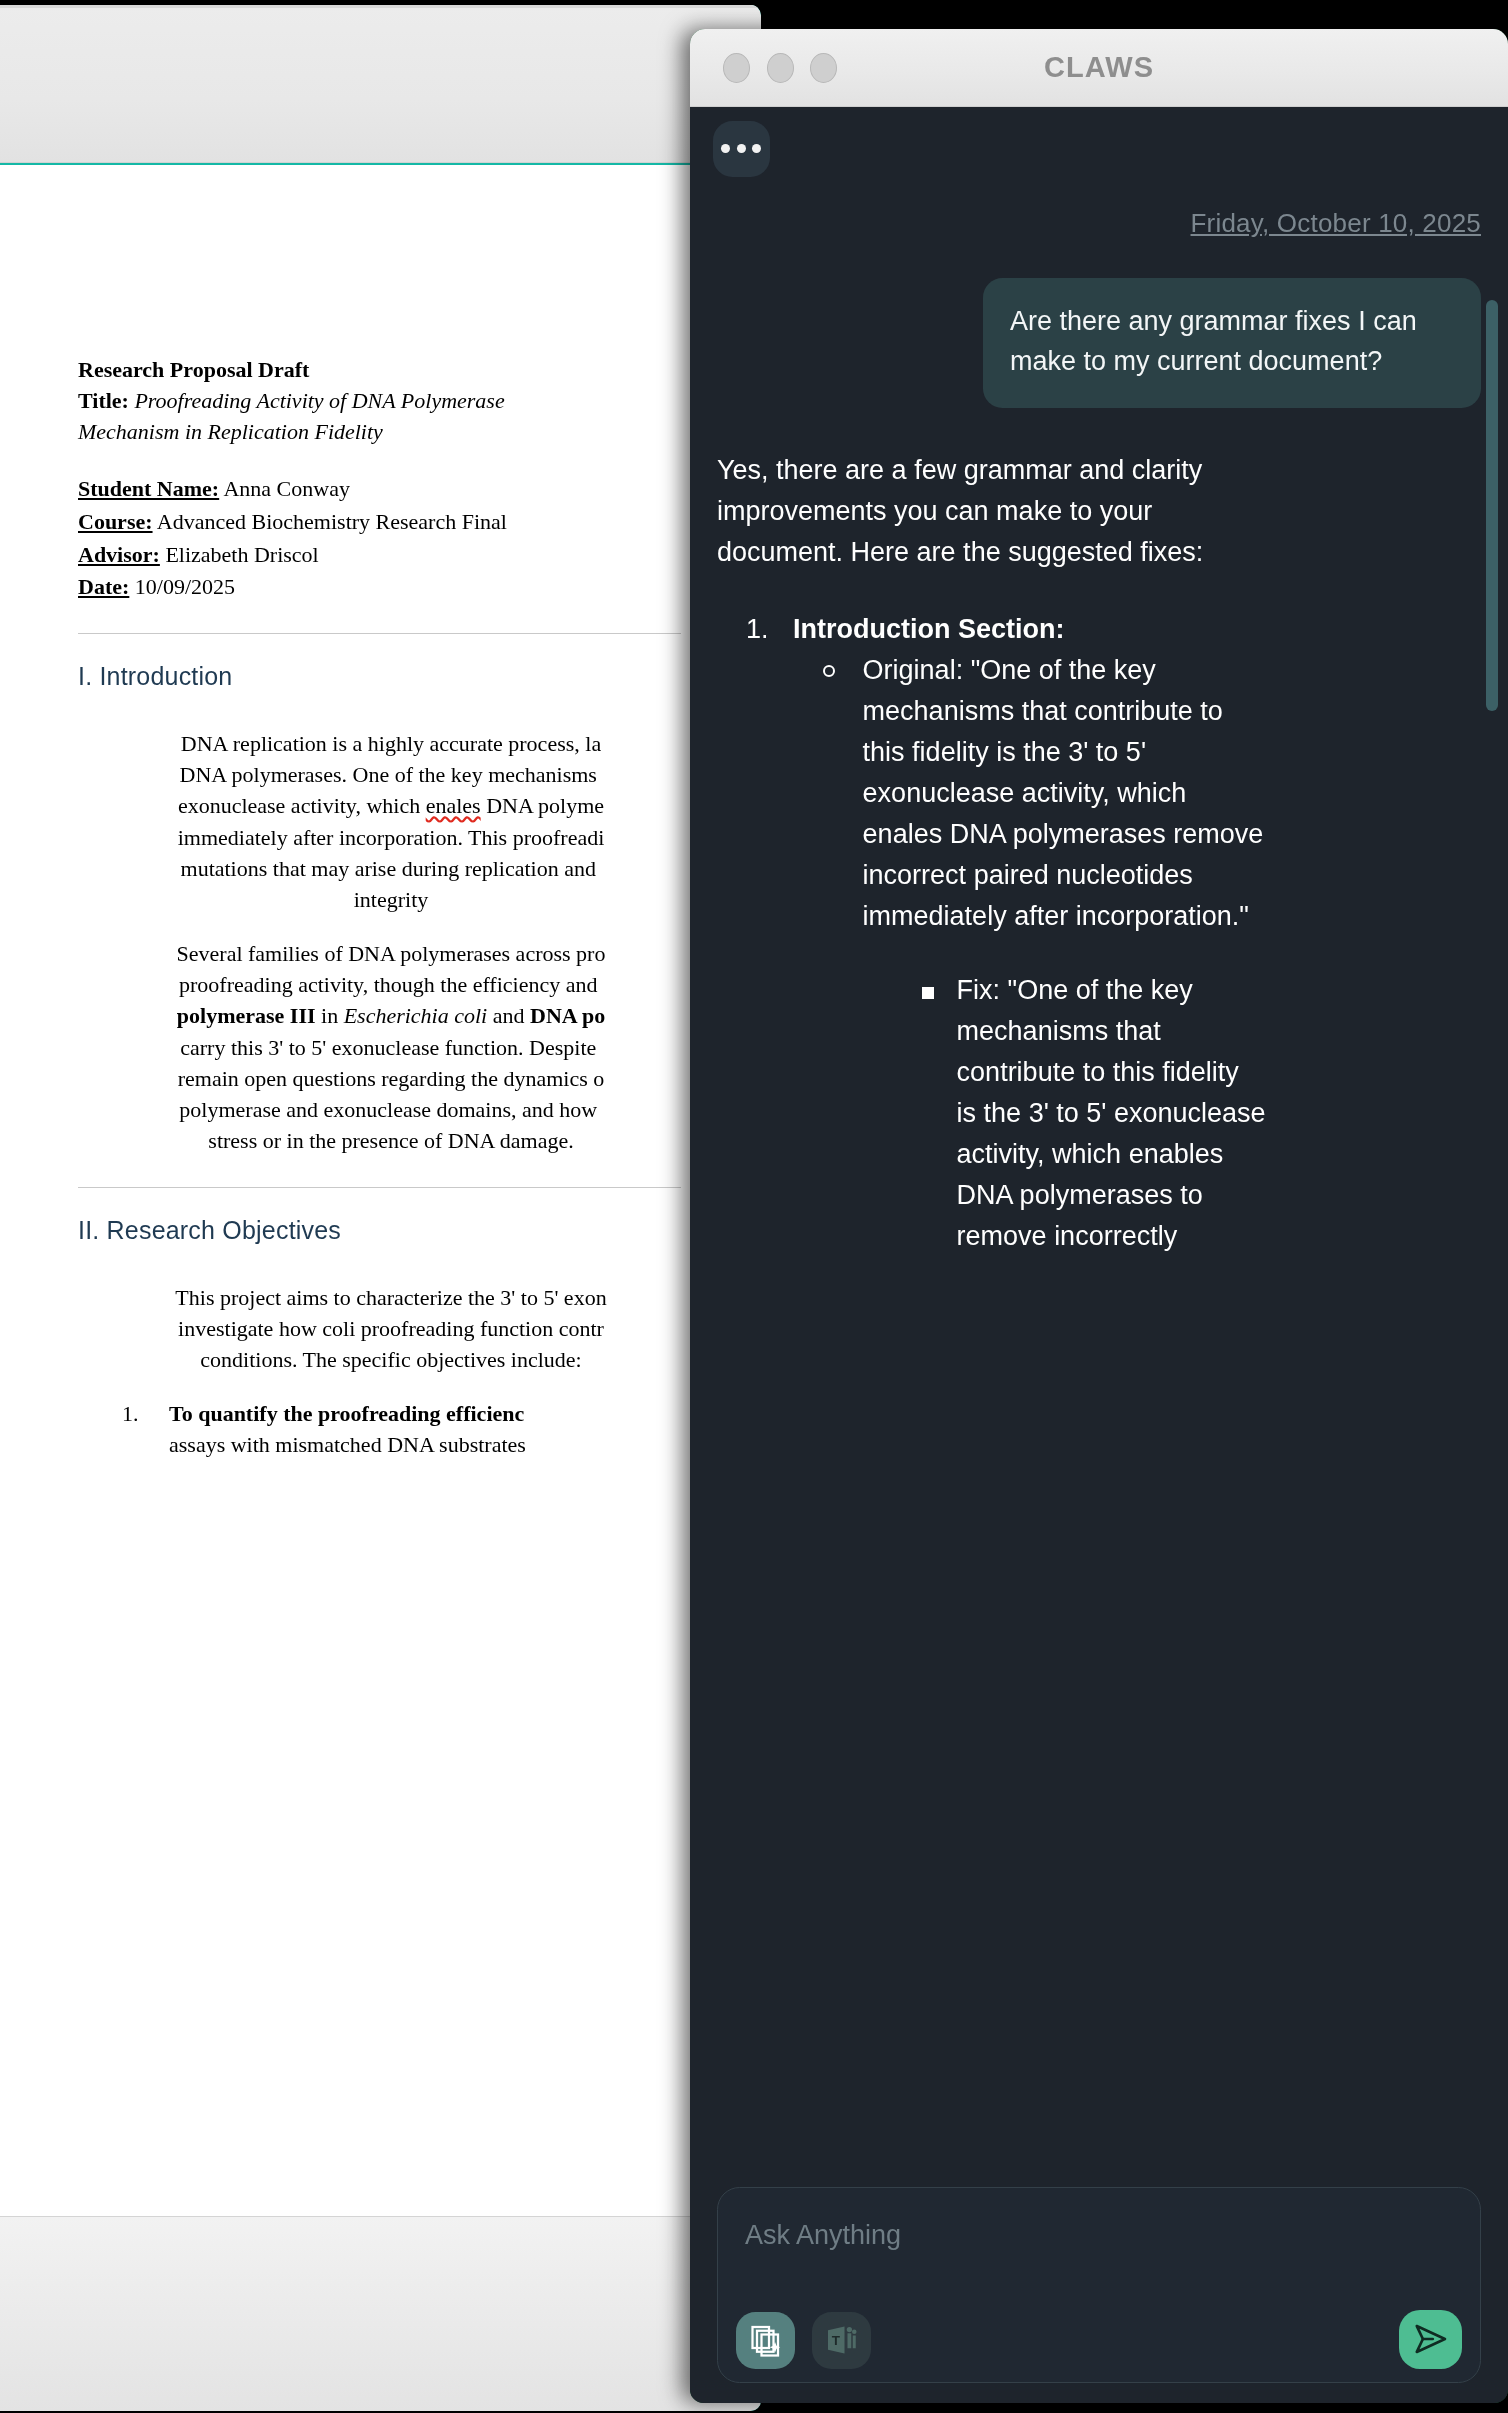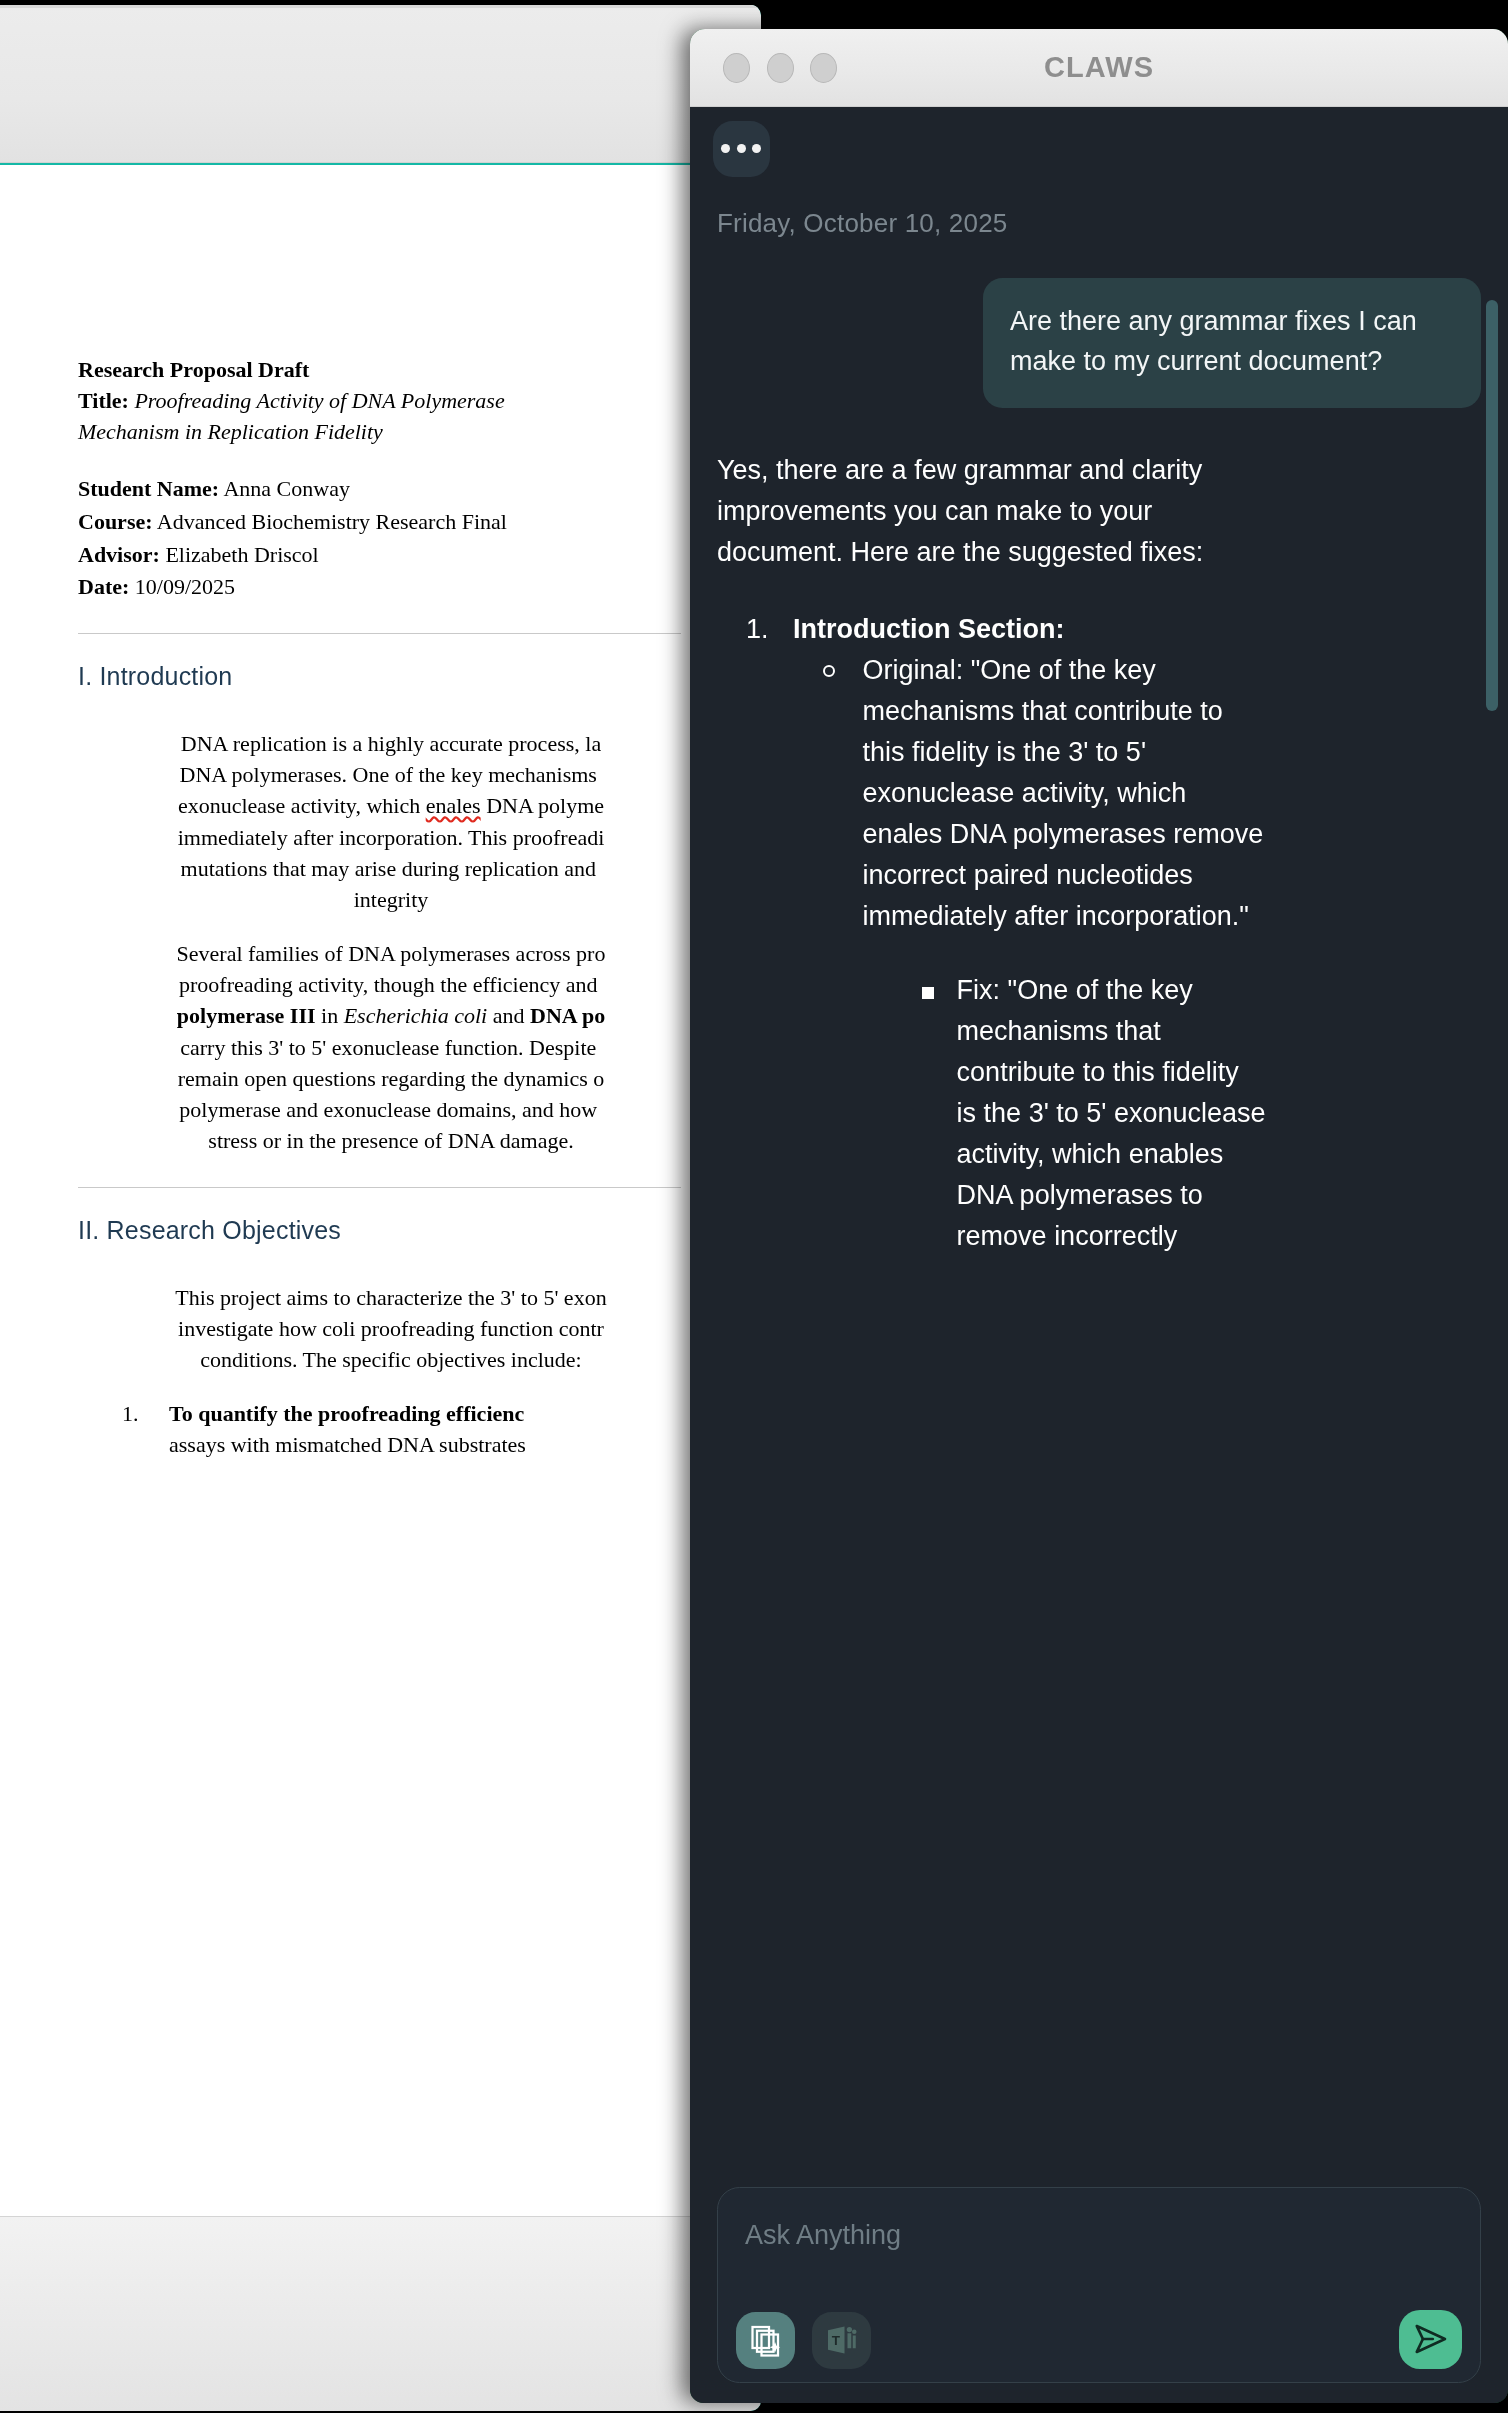--- a/index.html
+++ b/index.html
@@ -84,21 +84,21 @@
   .doc-line { white-space: nowrap; }
   .doc-line b { font-weight: 700; }
 
   .doc-title-italic {
     font-style: italic;
     font-weight: 400;
   }
 
   .meta-block { margin-top: 26px; }
   .meta-line { white-space: nowrap; margin-bottom: 1.5px; }
-  .meta-line b { font-weight: 700; }
+  .meta-line b { font-weight: 700; text-decoration: underline; }
 
   .doc-rule {
     margin: 30px 0 26px 0;
     width: 603px;
     height: 0.8px;
     background: #c9c9c9;
   }
 
   .doc-h2 {
     font-family: "Liberation Sans", sans-serif;
@@ -221,26 +221,27 @@
     position: absolute;
     left: 0;
     top: 68px;
     right: 0;
     bottom: 183px;
     overflow: hidden;
     padding: 0 27px 0 27px;
   }
 
   .chat-date {
-    text-align: left;
+    text-align: right;
     color: #7c878f;
     font-size: 26px;
     margin-top: 33px;
     margin-bottom: 39px;
     letter-spacing: 0.2px;
+    text-decoration: underline;
   }
 
   .msg-user-row {
     display: flex;
     justify-content: flex-end;
   }
   .msg-user-bubble {
     max-width: 498px;
     background: #2b4146;
     border-radius: 19.6px;

